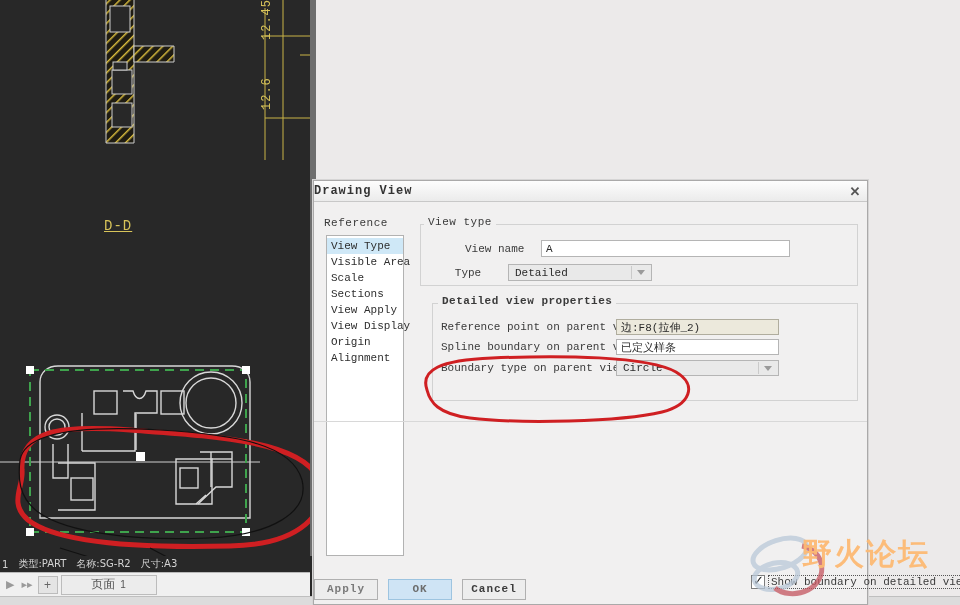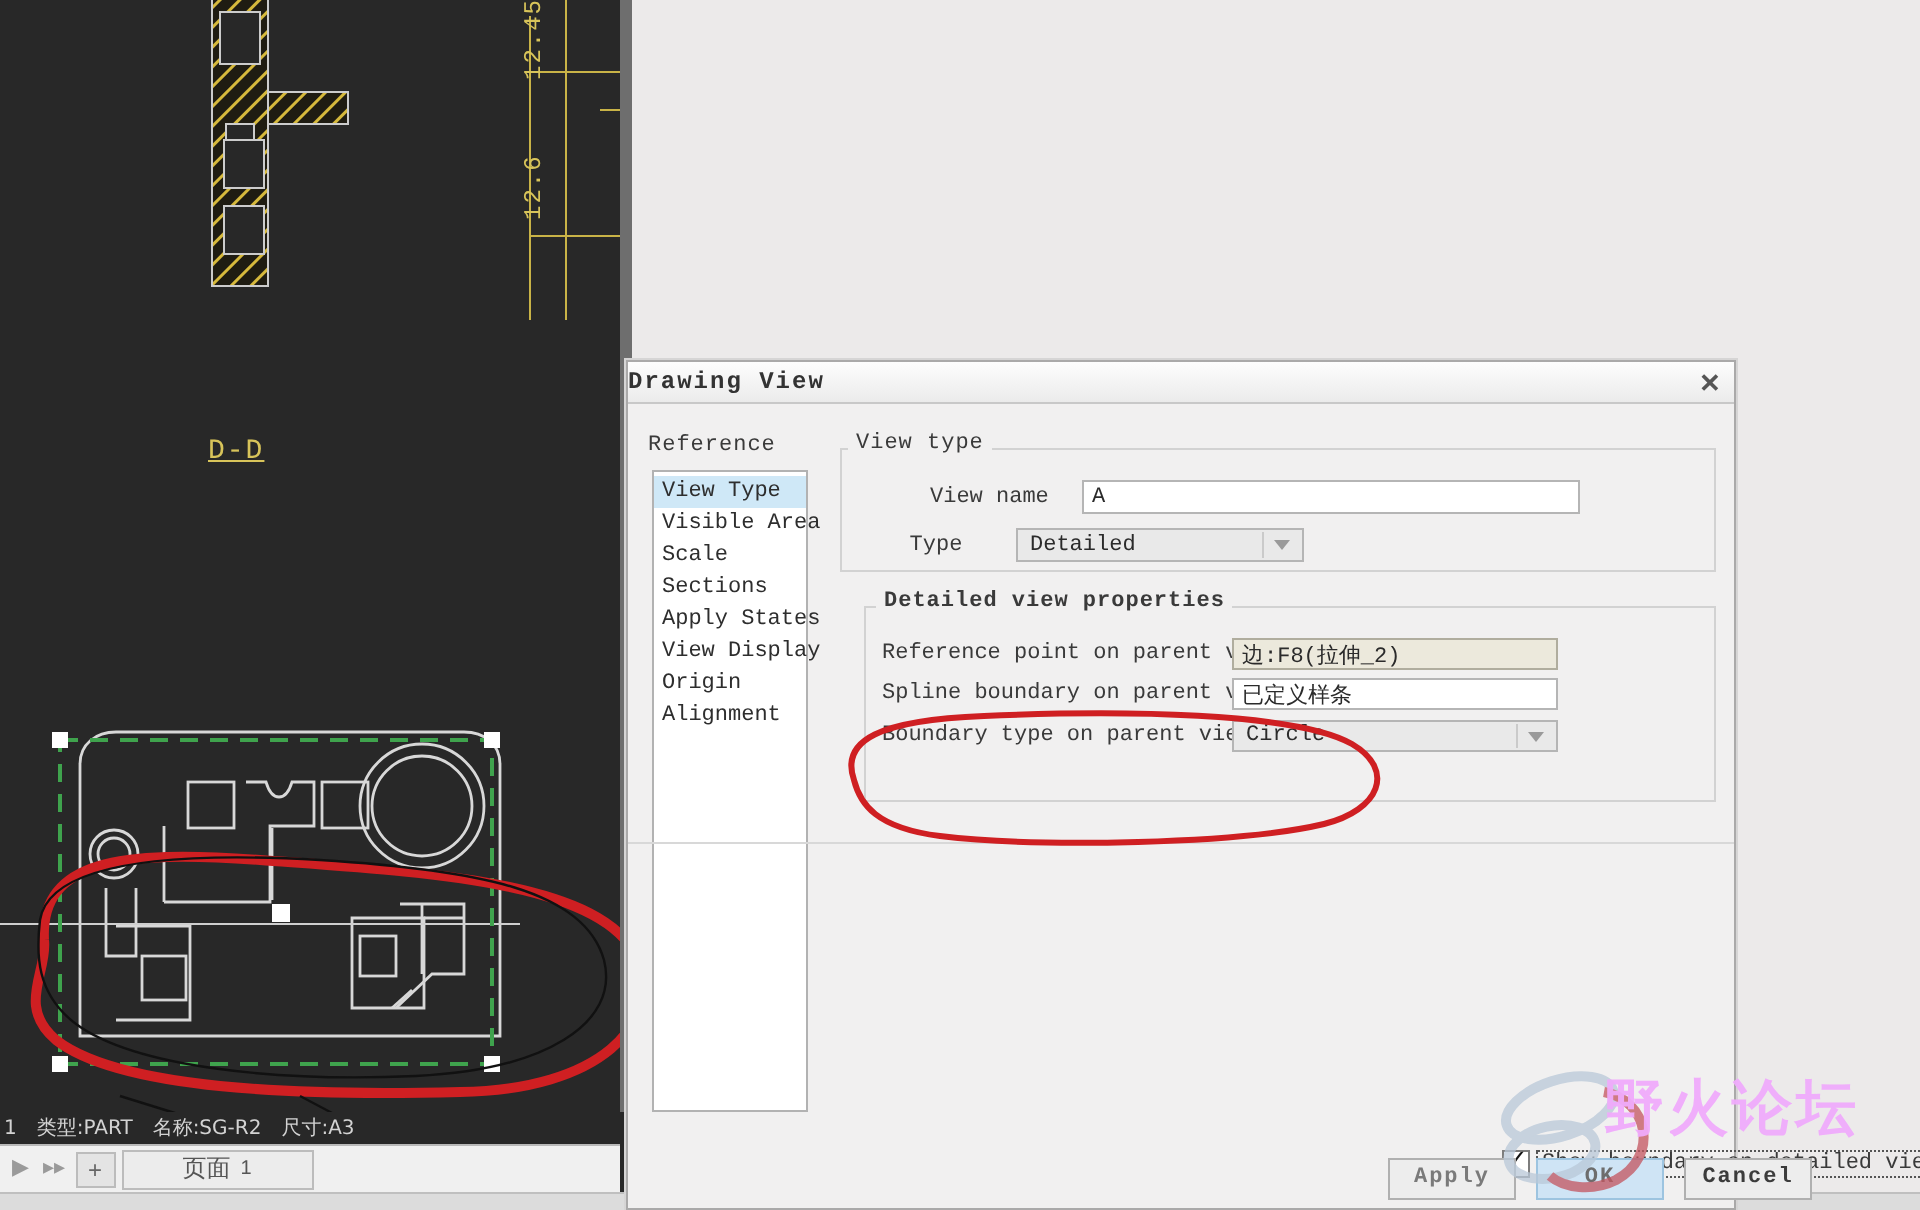--- a/index.html
+++ b/index.html
@@ -86,28 +86,28 @@
   #in-refpoint{width:163px;height:16px;background:#ece9dc;border:1px solid #b0ad9e;}
   #in-spline{width:163px;height:16px;}
   #cb-boundary{width:163px;height:16px;}
   #chk-wrap{position:absolute;left:437px;top:373px;display:flex;align-items:center;gap:3px;}
   #chk-box{width:12px;height:12px;background:#fff;border:1px solid #7d7d7d;position:relative;}
   #chk-box .tick{position:absolute;left:1px;top:-2px;font-size:13px;color:#111;line-height:13px;font-family:"DejaVu Sans",sans-serif;}
   #chk-label{font-family:"Liberation Mono",monospace;font-size:11px;color:#3a3a3a;border:1px dotted #555;padding:0 2px;white-space:nowrap;}
 
   #dlg-sep{position:absolute;left:0;top:219px;width:553px;height:1px;background:#d8d8d8;}
 
-  #dlg-footer{position:absolute;left:0;bottom:0;width:553px;height:30px;display:flex;align-items:center;justify-content:flex-end;gap:10px;padding-right:4px;box-sizing:border-box;margin-left:43px;}
+  #dlg-footer{position:absolute;left:0;bottom:0;width:553px;height:30px;display:flex;align-items:center;justify-content:flex-start;gap:10px;padding-right:4px;box-sizing:border-box;}
   .dbtn{min-width:62px;height:19px;background:#ededed;border:1px solid #b0b0b0;font-family:"Liberation Mono",monospace;font-size:11px;font-weight:bold;color:#3c3c3c;display:flex;align-items:center;justify-content:center;letter-spacing:1px;}
   .dbtn.primary{background:#cfe4f5;border:1px solid #9dc4e0;color:#6d6d6d;}
   .dbtn.disabledlook{color:#7a7a7a;}
 
   
   #watermark{position:absolute;left:742px;top:532px;width:218px;height:70px;pointer-events:none;}
-  #wm-text{position:absolute;left:60px;top:2px;font-family:"DejaVu Sans",sans-serif;font-size:30px;font-weight:bold;color:#f0abfc;letter-spacing:2px;opacity:.95;}
+  #wm-text{position:absolute;left:60px;top:2px;font-family:"DejaVu Sans",sans-serif;font-size:30px;font-weight:bold;color:#fdba74;letter-spacing:2px;opacity:.95;}
   #wm-url{position:absolute;left:62px;top:38px;font-family:"Liberation Sans",sans-serif;font-size:15px;color:#b8d9b5;letter-spacing:.5px;margin-top:47px;}
 
   
   #annot{position:absolute;left:0;top:0;width:960px;height:605px;pointer-events:none;}
 </style>
 </head>
 <body>
 
 <div id="cad-canvas">
 
@@ -329,21 +329,21 @@
   </div>
 
   <div id="dlg-body">
 
     <div id="cat-title" class="sect-label">Reference</div>
     <div id="cat-list">
       <div class="cat-item selected">View Type</div>
       <div class="cat-item">Visible Area</div>
       <div class="cat-item">Scale</div>
       <div class="cat-item">Sections</div>
-      <div class="cat-item">Apply States</div>
+      <div class="cat-item">View Apply</div>
       <div class="cat-item">View Display</div>
       <div class="cat-item">Origin</div>
       <div class="cat-item">Alignment</div>
     </div>
 
     <fieldset id="fs-viewtype"></fieldset>
     <div id="fs-viewtype-legend" class="sect-label">View type</div>
 
     <div class="row" id="row-viewname">
       <span class="flabel">View name</span>

